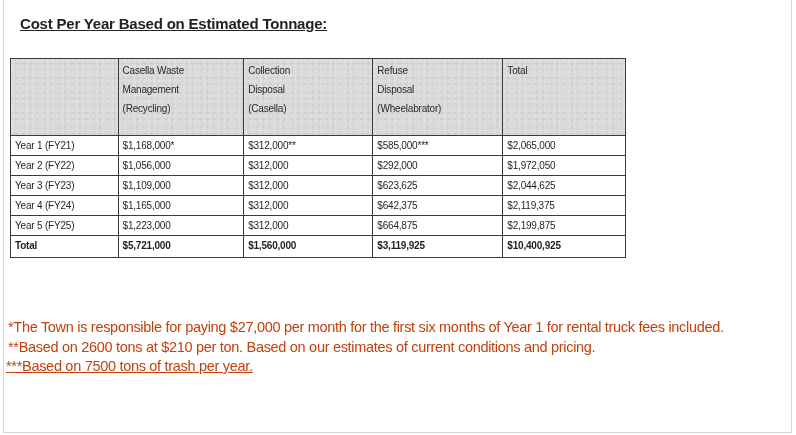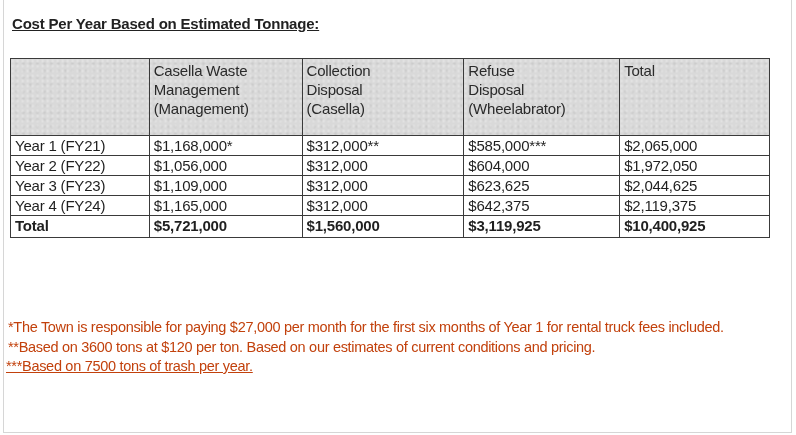--- a/index.html
+++ b/index.html
@@ -21,35 +21,35 @@
     top: 0;
     width: 789px;
     height: 433px;
     border-left: 1px solid #d6d6d6;
     border-right: 1px solid #d6d6d6;
     border-bottom: 1px solid #d6d6d6;
     box-sizing: border-box;
   }
   .title {
     position: absolute;
-    left: 12px;
+    left: 20px;
     top: 15px;
     font-size: 15px;
     font-weight: bold;
     text-decoration: underline;
     letter-spacing: -0.2px;
     color: #222;
   }
   table.cost {
     position: absolute;
     left: 10px;
     top: 58px;
-    width: 760px;
+    width: 616px;
     border-collapse: collapse;
-    font-size: 15px;
+    font-size: 10px;
     letter-spacing: -0.2px;
   }
   table.cost td, table.cost th {
     border: 1.5px solid #3a3a3a;
     padding: 0 4px 0 4px;
     text-align: left;
     vertical-align: top;
     font-weight: normal;
     line-height: 19px;
   }
@@ -106,21 +106,21 @@
       <col class="c2">
       <col class="c3">
       <col class="c4">
   </colgroup>
   <thead>
     <tr>
       <th></th>
       <th>
         <div>Casella Waste</div>
         <div>Management</div>
-        <div>(Management)</div>
+        <div>(Recycling)</div>
       </th>
       <th>
         <div>Collection</div>
         <div>Disposal</div>
         <div>(Casella)</div>
       </th>
       <th>
         <div>Refuse</div>
         <div>Disposal</div>
         <div>(Wheelabrator)</div>
@@ -135,44 +135,51 @@
       <td>Year 1 (FY21)</td>
       <td>$1,168,000*</td>
       <td>$312,000**</td>
       <td>$585,000***</td>
       <td>$2,065,000</td>
     </tr>
     <tr>
       <td>Year 2 (FY22)</td>
       <td>$1,056,000</td>
       <td>$312,000</td>
-      <td>$604,000</td>
+      <td>$292,000</td>
       <td>$1,972,050</td>
     </tr>
     <tr>
       <td>Year 3 (FY23)</td>
       <td>$1,109,000</td>
       <td>$312,000</td>
       <td>$623,625</td>
       <td>$2,044,625</td>
     </tr>
     <tr>
       <td>Year 4 (FY24)</td>
       <td>$1,165,000</td>
       <td>$312,000</td>
       <td>$642,375</td>
       <td>$2,119,375</td>
     </tr>
+    <tr>
+      <td>Year 5 (FY25)</td>
+      <td>$1,223,000</td>
+      <td>$312,000</td>
+      <td>$664,875</td>
+      <td>$2,199,875</td>
+    </tr>
     <tr class="total-row">
       <td>Total</td>
       <td>$5,721,000</td>
       <td>$1,560,000</td>
       <td>$3,119,925</td>
       <td>$10,400,925</td>
     </tr>
   </tbody>
 </table>
 
 <div class="footnotes">
   <p class="fn1">*The Town is responsible for paying $27,000 per month for the first six months of Year 1 for rental truck fees included.</p>
-  <p class="fn2">**Based on 3600 tons at $120 per ton. Based on our estimates of current conditions and pricing.</p>
+  <p class="fn2">**Based on 2600 tons at $210 per ton. Based on our estimates of current conditions and pricing.</p>
   <p class="fn3">***Based on 7500 tons of trash per year.</p>
 </div>
 
 </body></html>

